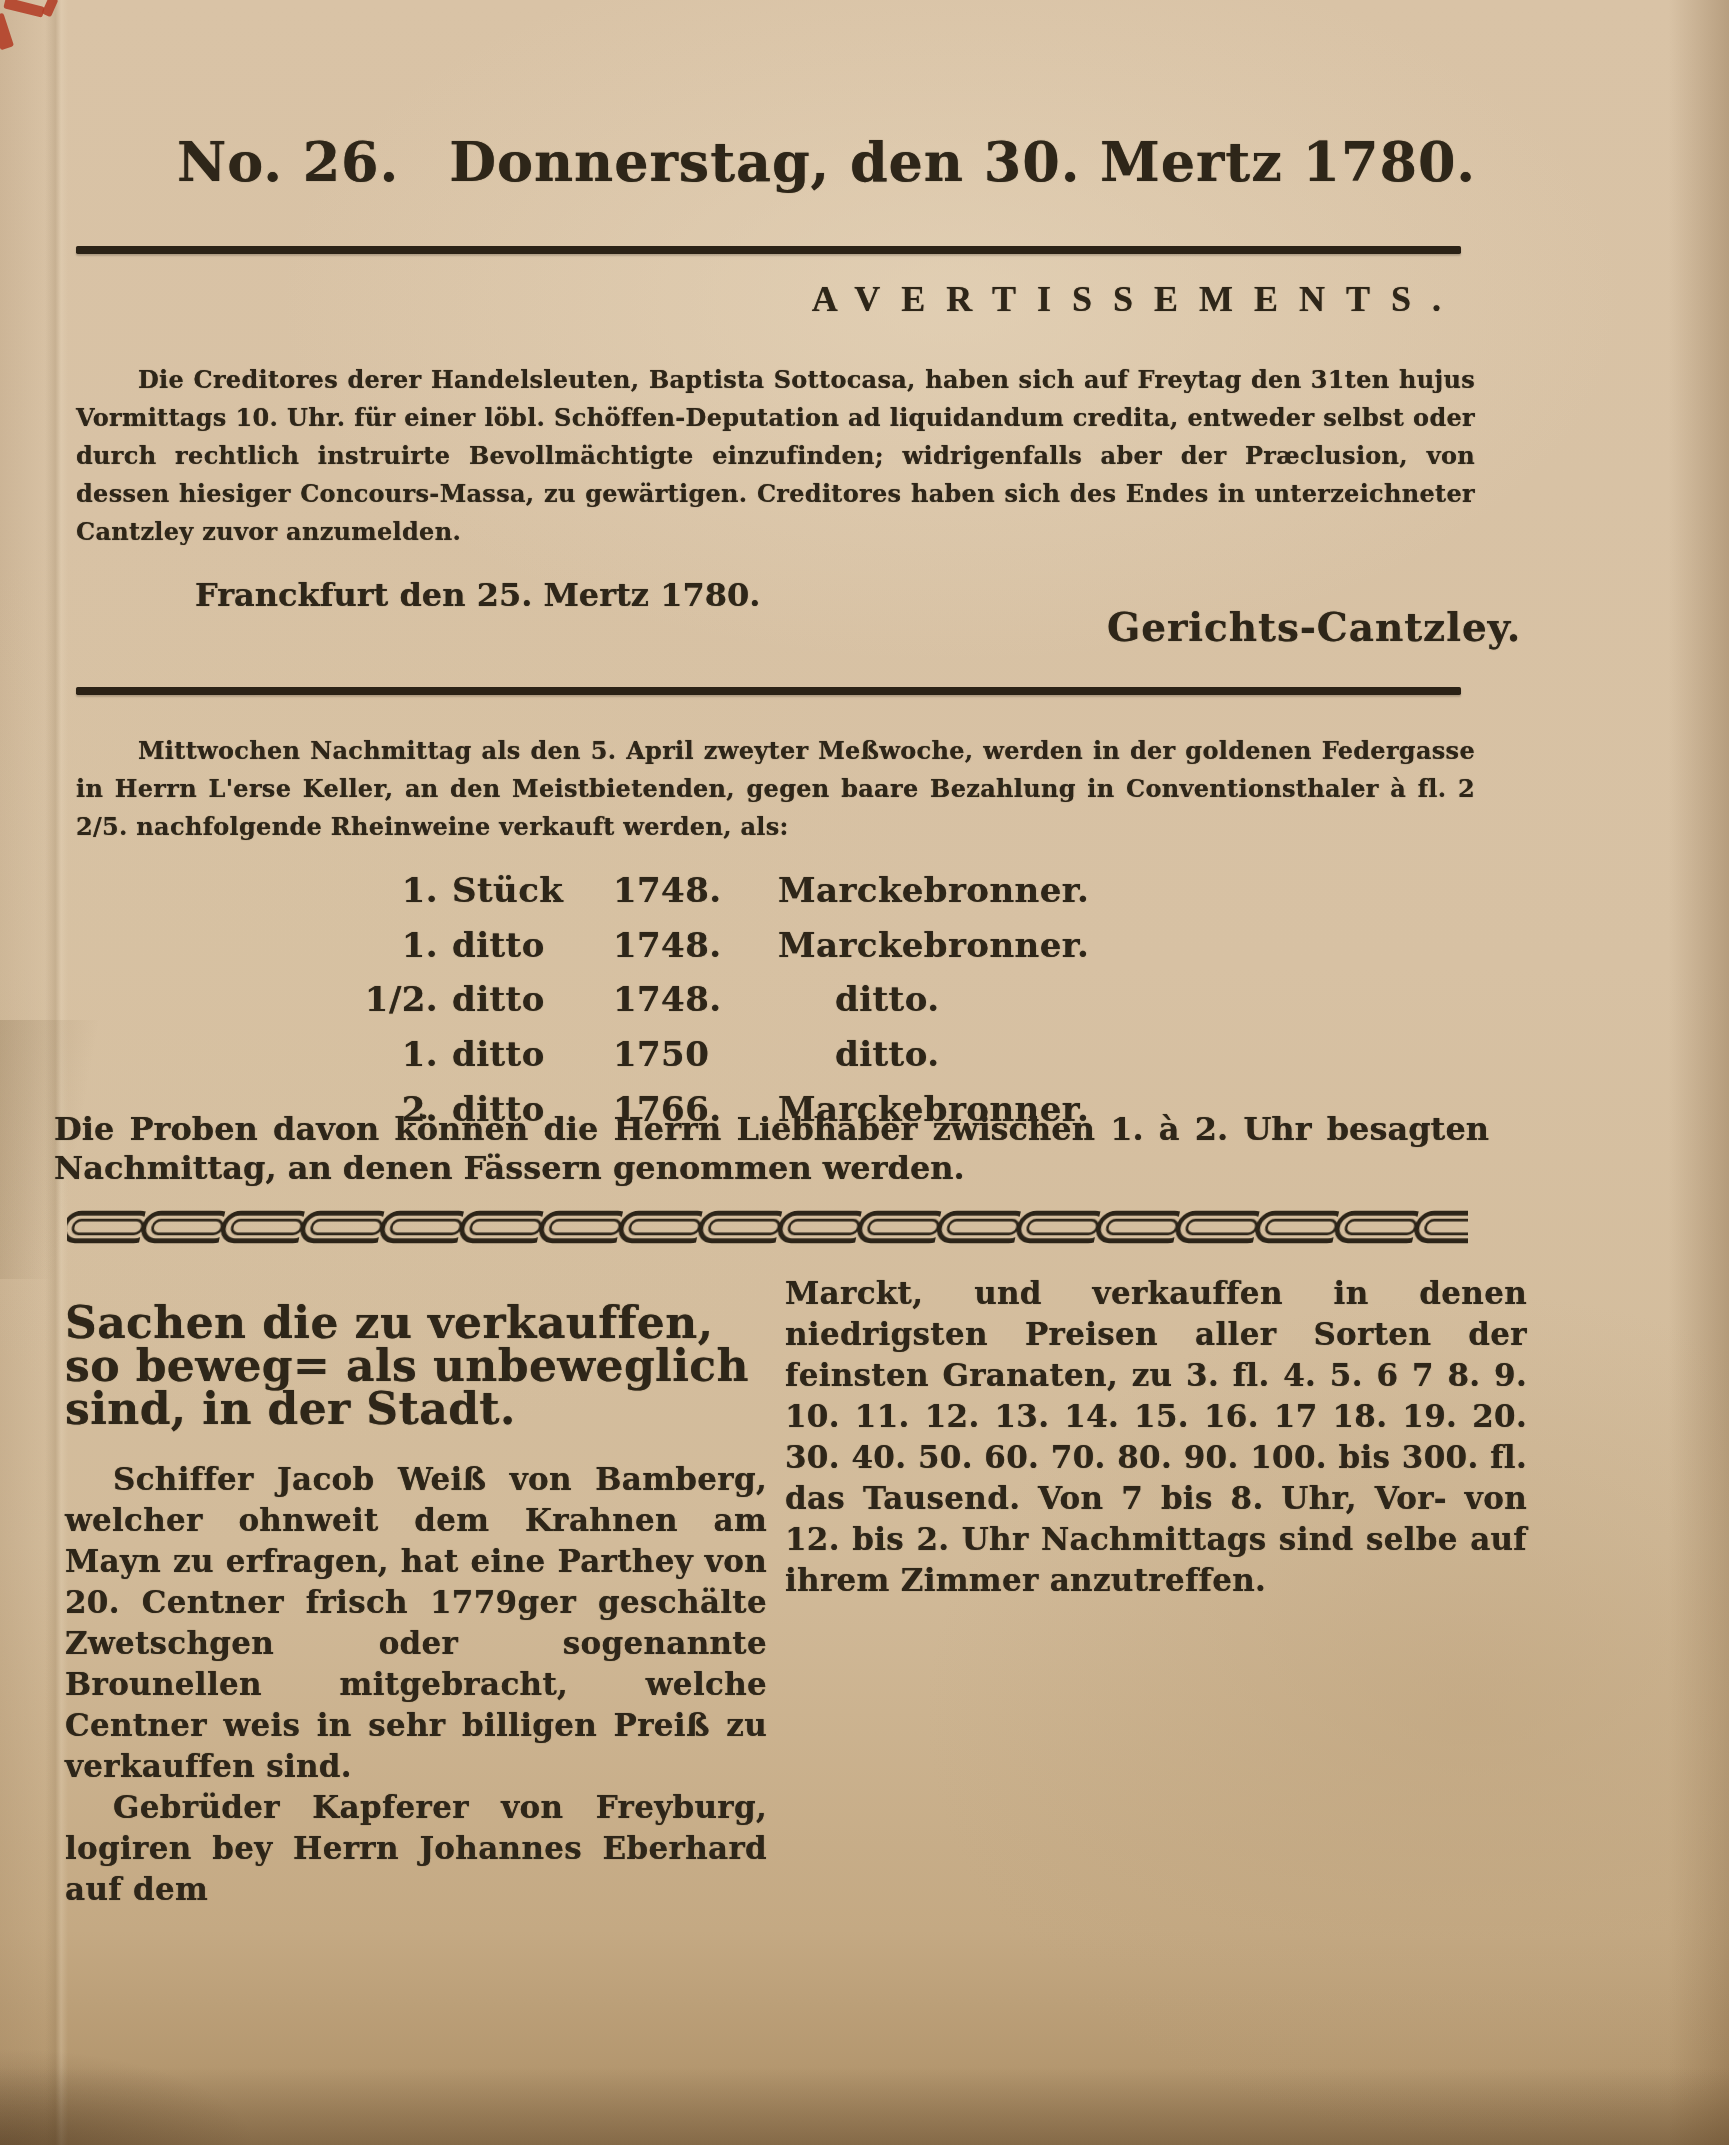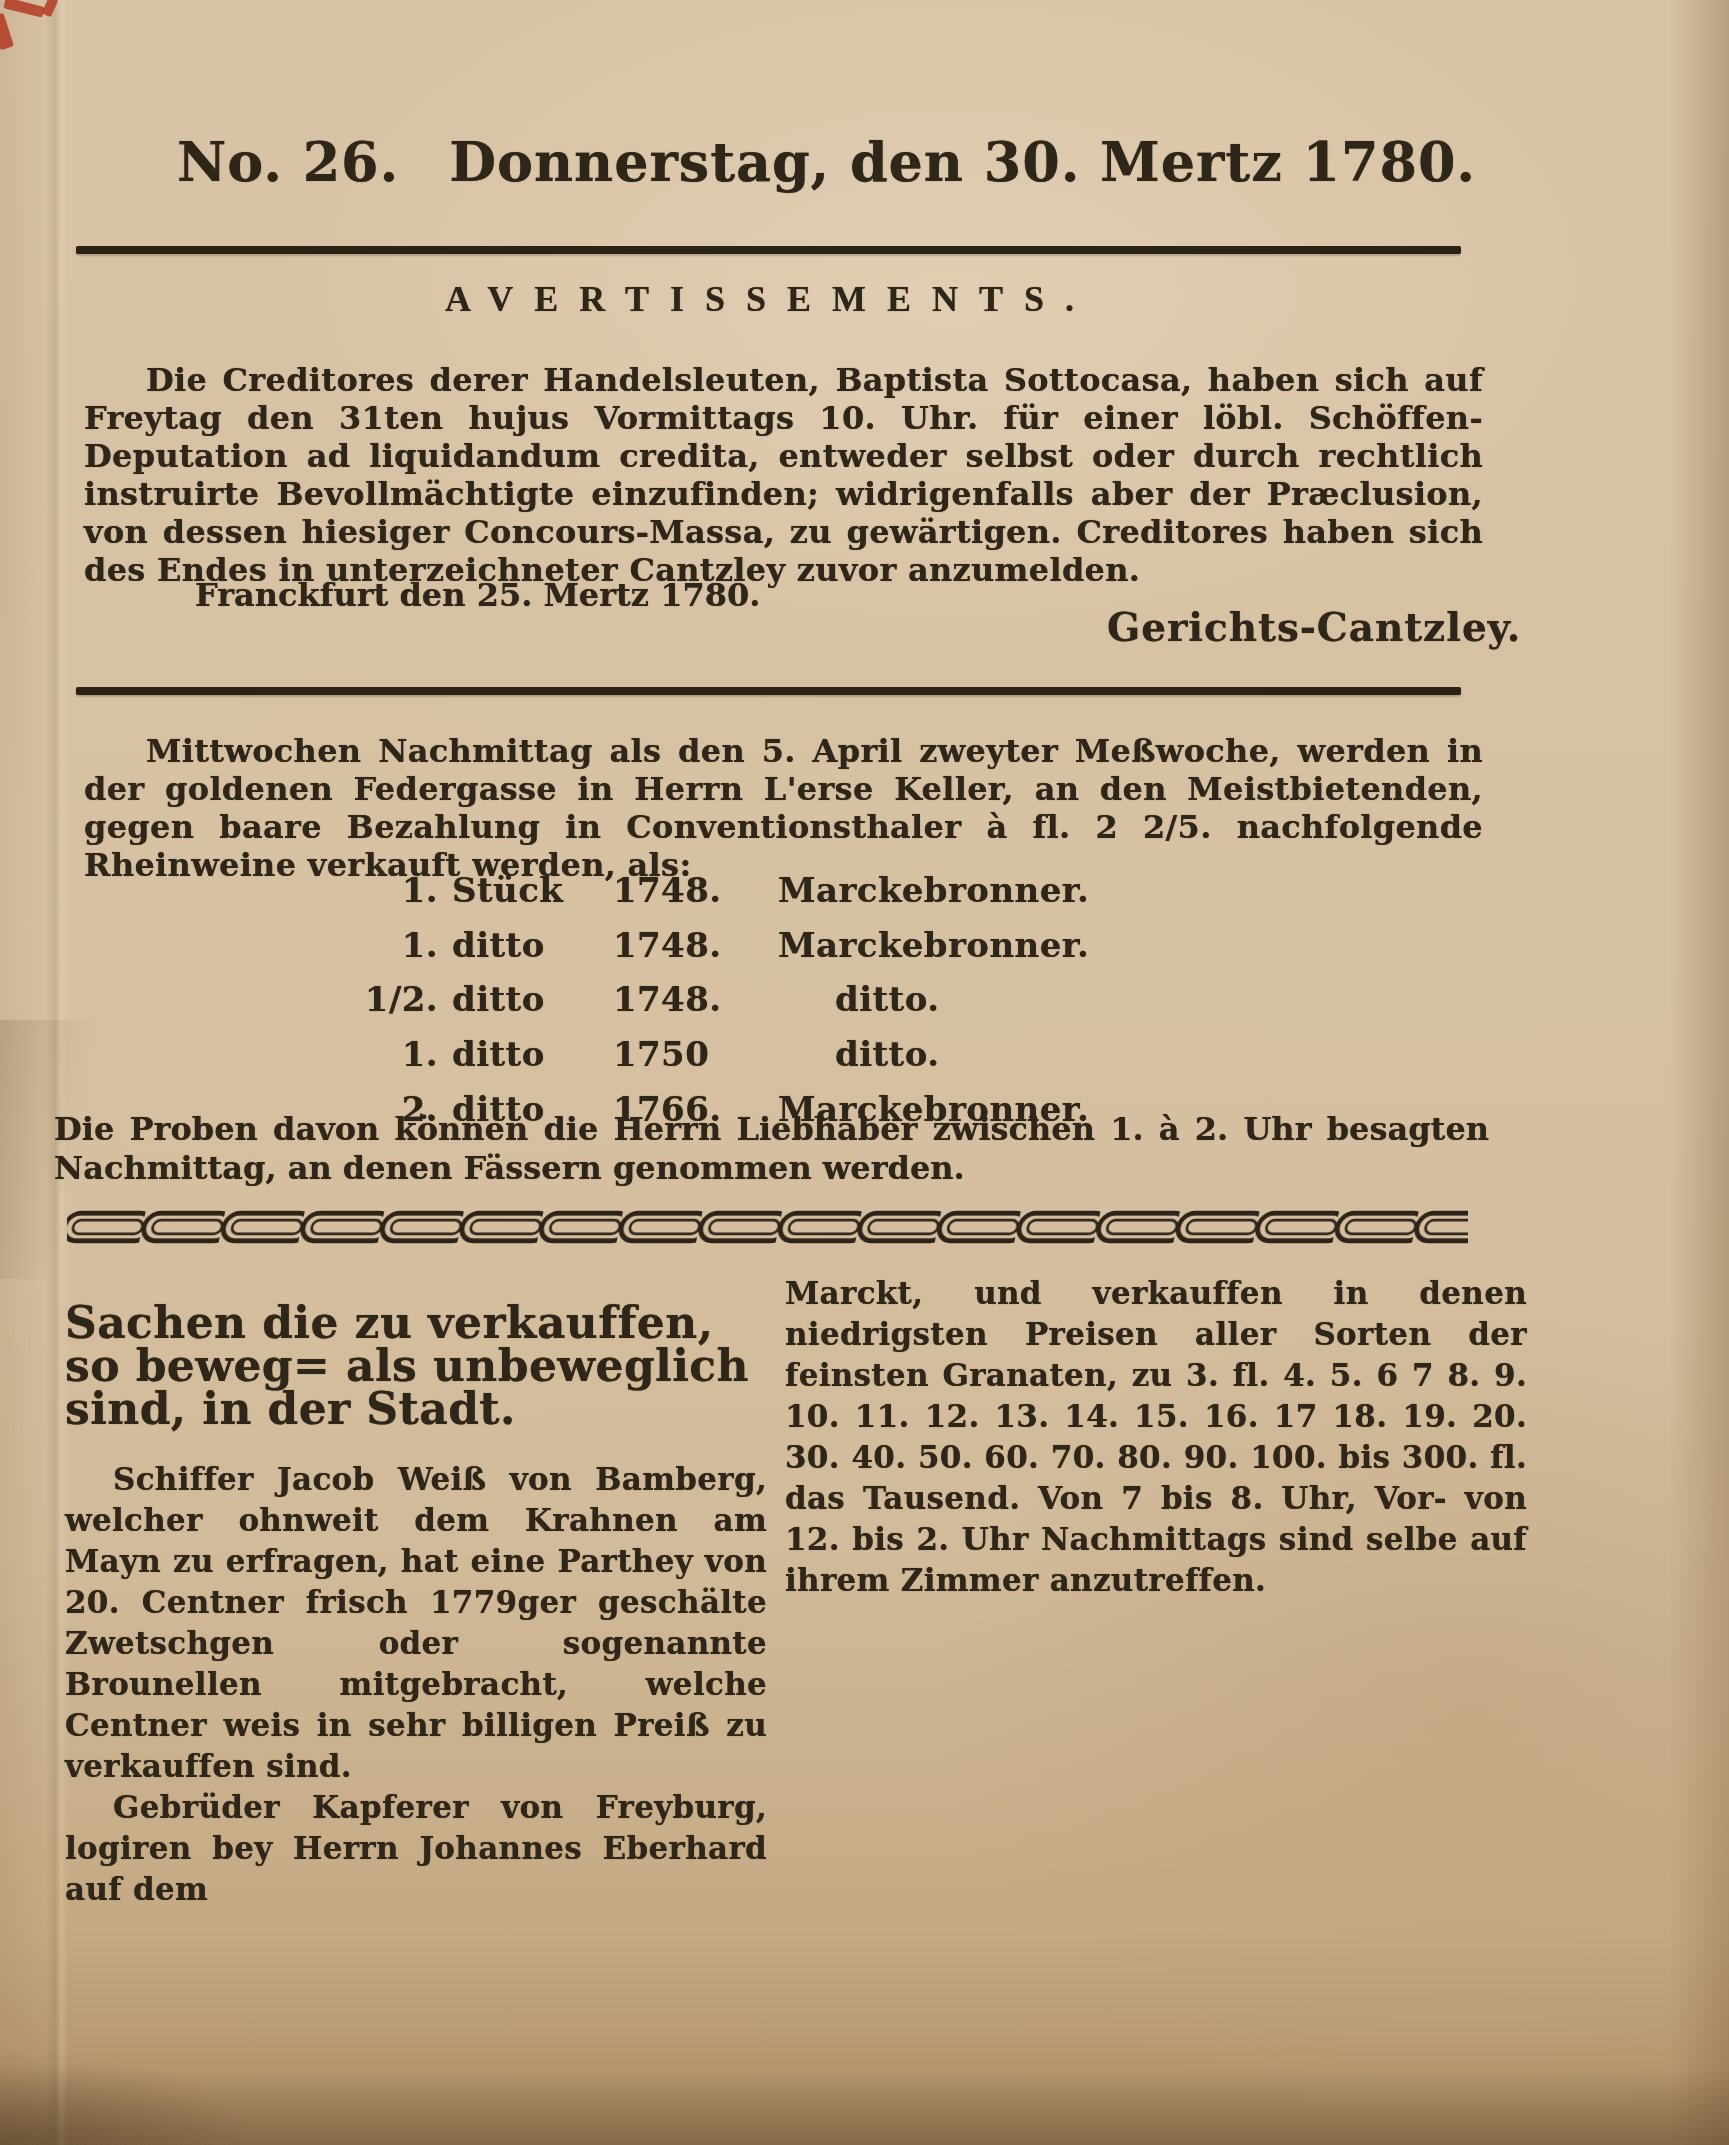--- a/index.html
+++ b/index.html
@@ -30,24 +30,24 @@
   .abs{position:absolute;}
 
   .masthead{left:177px;top:130px;font-size:54px;font-weight:700;white-space:nowrap;letter-spacing:0.9px;}
   .masthead .date-part{margin-left:50px;}
 
   .rule{left:76px;width:1385px;height:7.8px;background:#2b2216;border-radius:1.7px;
     box-shadow:0 1.7px 1.7px rgba(43,34,22,.25);}
   .rule-top{top:246px;}
   .rule-mid{top:687px;}
 
-  .avert-title{left:78px;top:278px;width:1384px;text-align:center;font-family:"Liberation Serif",serif;
+  .avert-title{left:78px;top:278px;width:1384px;text-align:right;font-family:"Liberation Serif",serif;
     font-size:36px;font-weight:700;letter-spacing:21px;}
 
-  .body-par{font-size:32px;line-height:38px;font-weight:700;text-align:justify;letter-spacing:0.3px;margin-left:8px;}
+  .body-par{font-size:24px;line-height:38px;font-weight:700;text-align:justify;letter-spacing:0.3px;}
   .notice{left:76px;top:361px;width:1399px;text-indent:62px;}
   .dateline{left:195px;top:576px;font-size:32px;font-weight:700;}
   .signature{left:1107px;top:604px;font-size:39px;font-weight:700;letter-spacing:0.9px;}
 
   .sale-intro{left:76px;top:732px;width:1399px;text-indent:62px;}
 
   .wine-list{left:339px;top:870px;width:951px;}
   .wine-row{display:grid;grid-template-columns:99px 147px 151px auto;column-gap:14px;
     font-size:34px;font-weight:700;margin-bottom:14.7px;letter-spacing:0.4px;}
   .wine-qty{text-align:right;}

